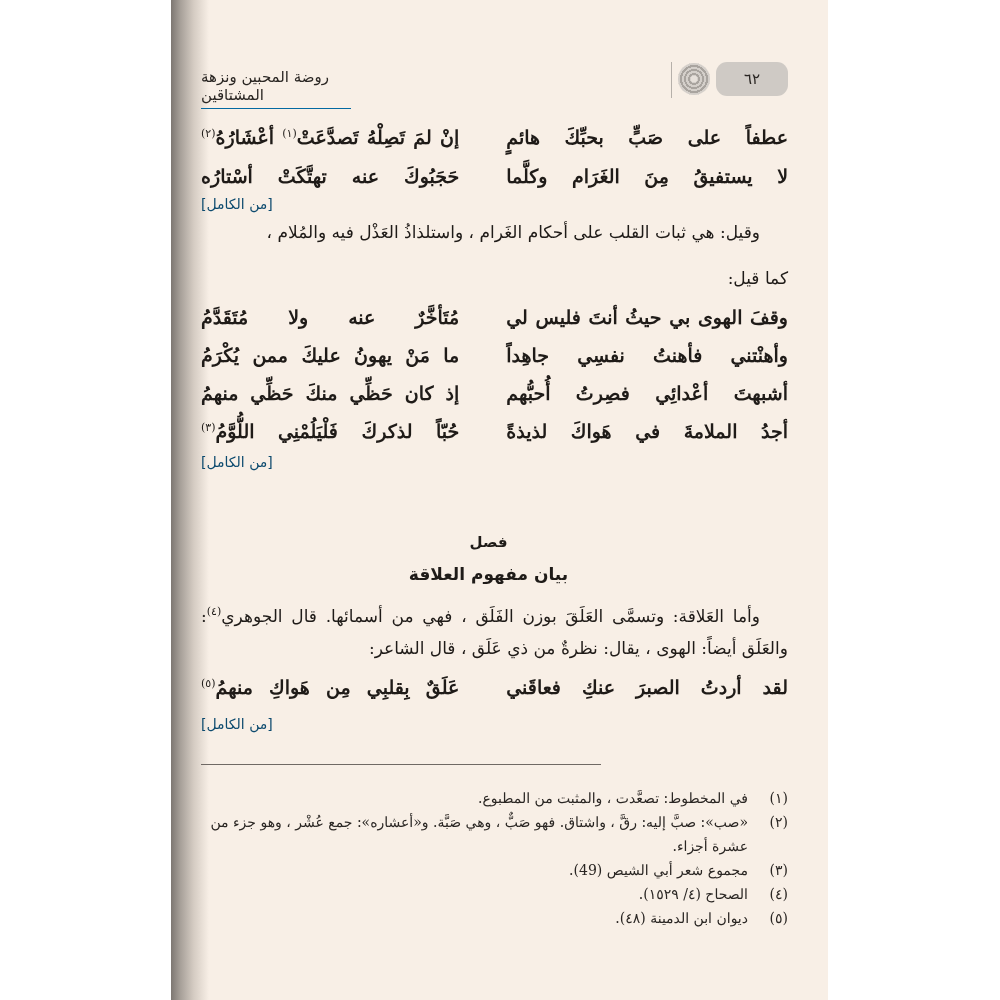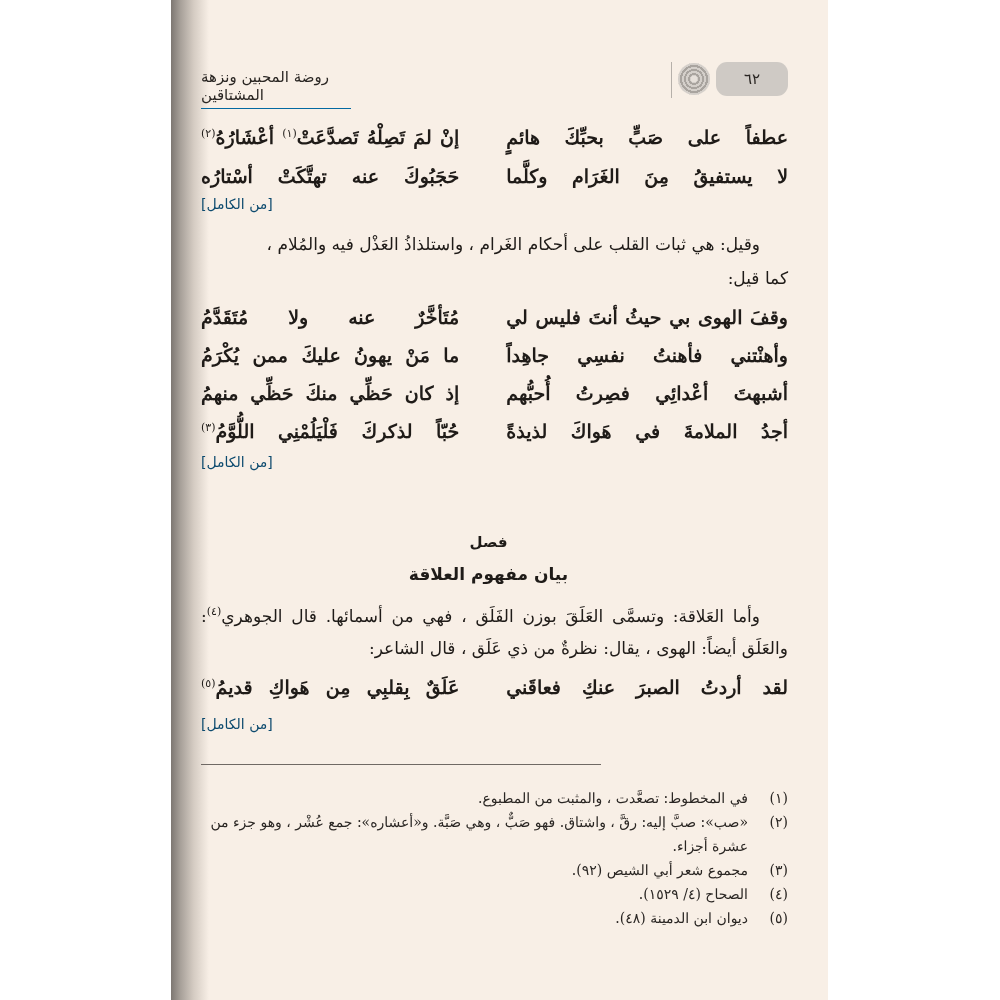--- a/index.html
+++ b/index.html
@@ -200,21 +200,21 @@
     <div class="verse" style="top:120px;">
       <span class="h1">عطفاً على صَبٍّ بحبِّكَ هائمٍ</span>
       <span class="h2"><span>إنْ لمَ تَصِلْهُ تَصدَّعَتْ</span><sup>(١)</sup> <span>أعْشَارُهُ</span><sup>(٢)</sup></span>
     </div>
     <div class="verse" style="top:159px;">
       <span class="h1">لا يستفيقُ مِنَ الغَرَام وكلَّما</span>
       <span class="h2">حَجَبُوكَ عنه تهتَّكَتْ أسْتارُه</span>
     </div>
     <div class="meter" style="top:196px;">[من الكامل]</div>
 
-    <div class="prose indent" style="top:228px;">وقيل: هي ثبات القلب على أحكام الغَرام ، واستلذاذُ العَذْل فيه والمُلام ،</div>
+    <div class="prose indent" style="top:216px;">وقيل: هي ثبات القلب على أحكام الغَرام ، واستلذاذُ العَذْل فيه والمُلام ،</div>
     <div class="prose" style="top:262px;">كما قيل:</div>
 
     <div class="verse" style="top:300px;">
       <span class="h1">وقفَ الهوى بي حيثُ أنتَ فليس لي</span>
       <span class="h2">مُتَأخَّرٌ عنه ولا مُتَقَدَّمُ</span>
     </div>
     <div class="verse" style="top:338px;">
       <span class="h1">وأهنْتني فأهنتُ نفسِي جاهِداً</span>
       <span class="h2">ما مَنْ يهونُ عليكَ ممن يُكْرَمُ</span>
     </div>
@@ -228,38 +228,38 @@
     </div>
     <div class="meter" style="top:454px;">[من الكامل]</div>
 
     <div class="section-title" style="top:533px; font-size:15px;">فصل</div>
     <div class="section-title" style="top:564px; font-size:17px;">بيان مفهوم العلاقة</div>
 
     <div class="prose indent" style="top:600px;"><span>وأما العَلاقة: وتسمَّى العَلَقَ بوزن الفَلَق ، فهي من أسمائها. قال الجوهري</span><sup>(٤)</sup><span>: والعَلَق أيضاً: الهوى ، يقال: نظرةٌ من ذي عَلَق ، قال الشاعر:</span></div>
 
     <div class="verse" style="top:670px;">
       <span class="h1">لقد أردتُ الصبرَ عنكِ فعاقَني</span>
-      <span class="h2"><span>عَلَقٌ بِقلبِي مِن هَواكِ قديمُ</span><sup>(٥)</sup></span>
+      <span class="h2"><span>عَلَقٌ بِقلبِي مِن هَواكِ منهمُ</span><sup>(٥)</sup></span>
     </div>
     <div class="meter" style="top:716px;">[من الكامل]</div>
 
     <div class="fn-rule" style="top:764px; left:0; width:400px; right:auto;"></div>
 
     <div class="footnotes">
       <div class="fn">
         <span class="num">(١)</span>
         <span>في المخطوط: تصعَّدت ، والمثبت من المطبوع.</span>
       </div>
       <div class="fn">
         <span class="num">(٢)</span>
         <span>«صب»: صبَّ إليه: رقَّ ، واشتاق. فهو صَبٌّ ، وهي صَبَّة. و«أعشاره»: جمع عُشْر ، وهو جزء من عشرة أجزاء.</span>
       </div>
       <div class="fn">
         <span class="num">(٣)</span>
-        <span>مجموع شعر أبي الشيص (٩٢).</span>
+        <span>مجموع شعر أبي الشيص (49).</span>
       </div>
       <div class="fn">
         <span class="num">(٤)</span>
         <span>الصحاح (٤/ ١٥٢٩).</span>
       </div>
       <div class="fn">
         <span class="num">(٥)</span>
         <span>ديوان ابن الدمينة (٤٨).</span>
       </div>
     </div>

